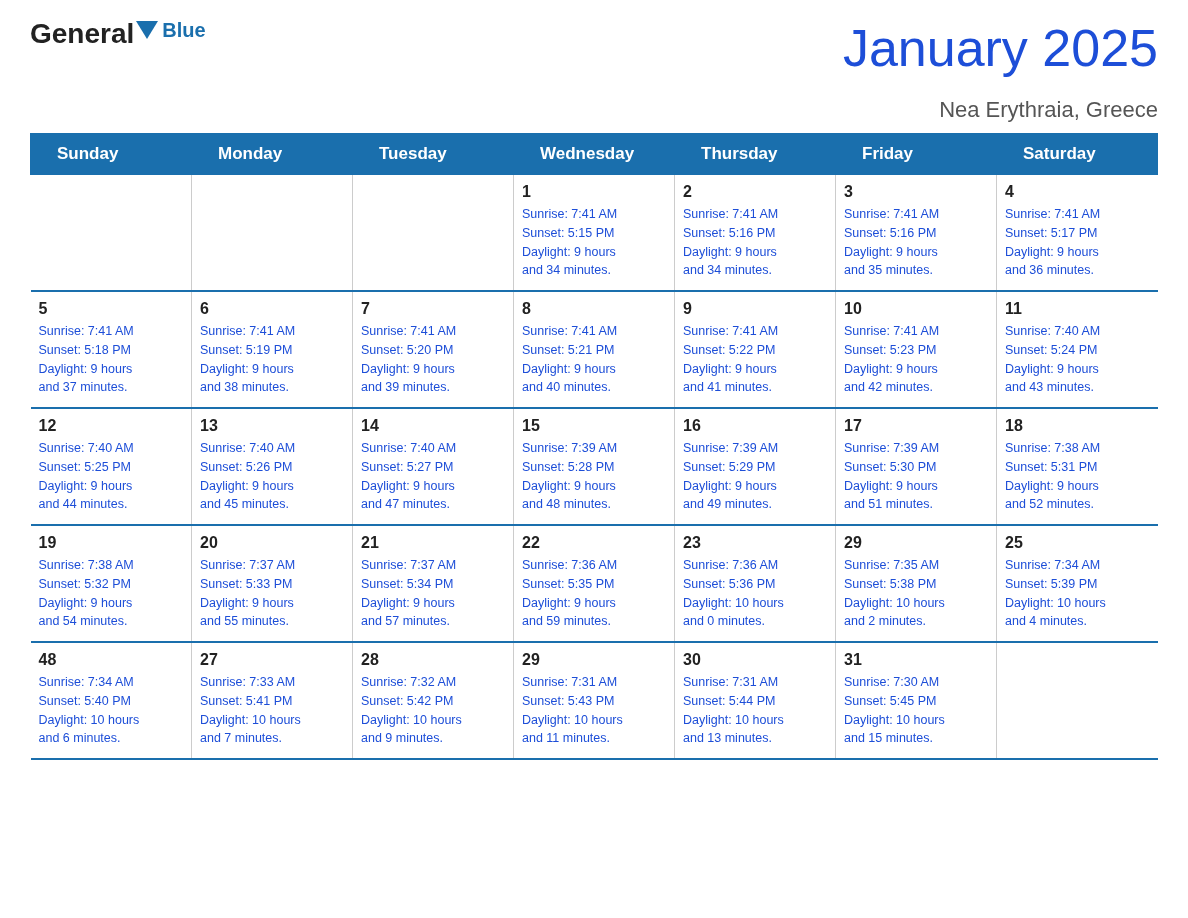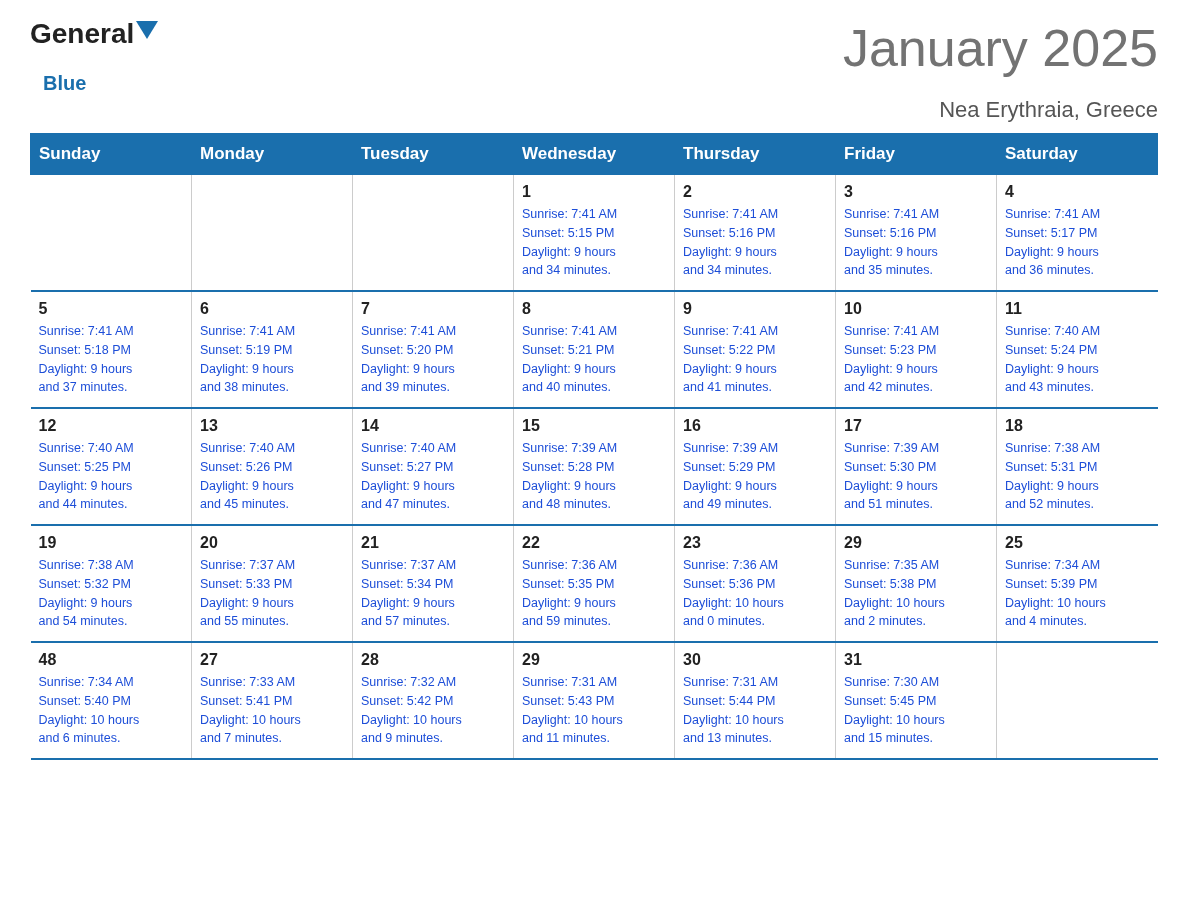--- a/index.html
+++ b/index.html
@@ -12,62 +12,61 @@
       padding: 20px 30px;
     }
     .header {
       display: flex;
       justify-content: space-between;
       align-items: flex-start;
       margin-bottom: 10px;
     }
     .logo {
       display: flex;
-      flex-direction: column;
+      flex-direction: row;
       align-items: flex-start;
-      gap: 25px;
     }
     .logo-general {
       font-size: 28px;
       font-weight: bold;
       color: #222;
       line-height: 1;
     }
     .logo-blue {
       font-size: 20px;
       font-weight: bold;
       color: #1a6fad;
-      margin-left: 13px;
+      margin-left: 4px;
       line-height: 1;
     }
     .title-block {
       text-align: right;
     }
     .month-title {
       font-size: 52px;
       font-weight: normal;
-      color: #737373;
+      color: #1d4ed8;
       line-height: 1.1;
     }
     .location {
       font-size: 22px;
       color: #555;
       margin-top: 20px;
     }
     .calendar {
       width: 100%;
       border-collapse: collapse;
       margin-top: 10px;
     }
     .calendar thead tr {
       background-color: #1a6fad;
       color: #fff;
     }
     .calendar thead th {
-      padding: 10px 8px;
+      padding: 10px 26px;
       font-size: 17px;
       font-weight: bold;
       text-align: left;
       border: 1px solid #1a6fad;
     }
     .calendar tbody tr {
       border-bottom: 2px solid #1a6fad;
     }
     .calendar tbody td {
       vertical-align: top;

